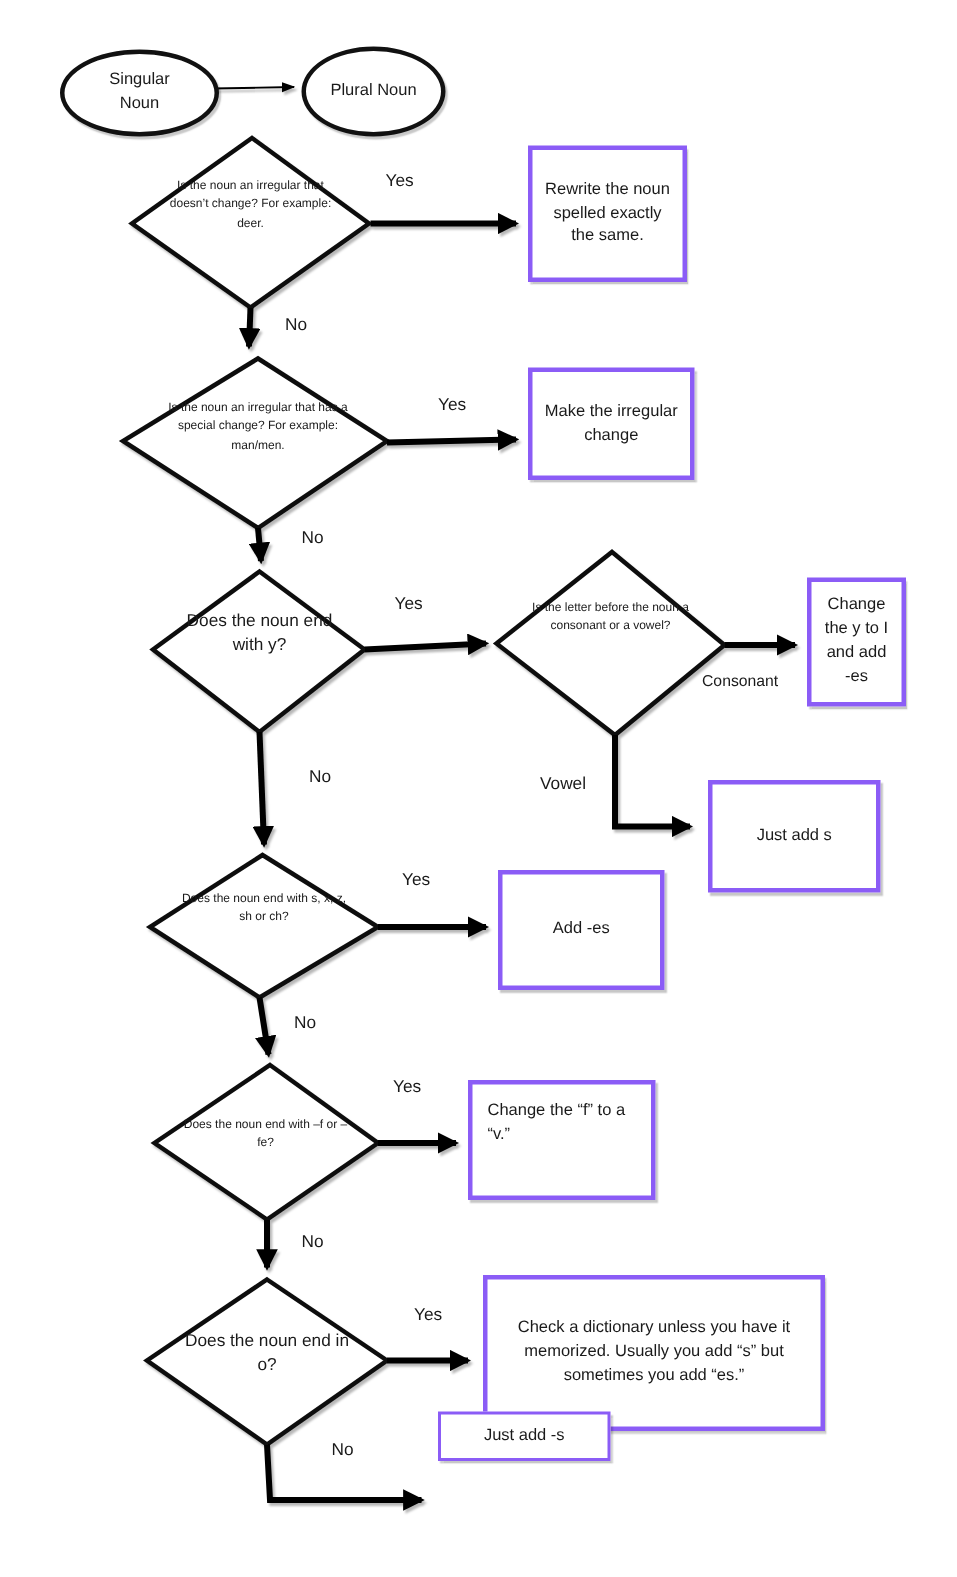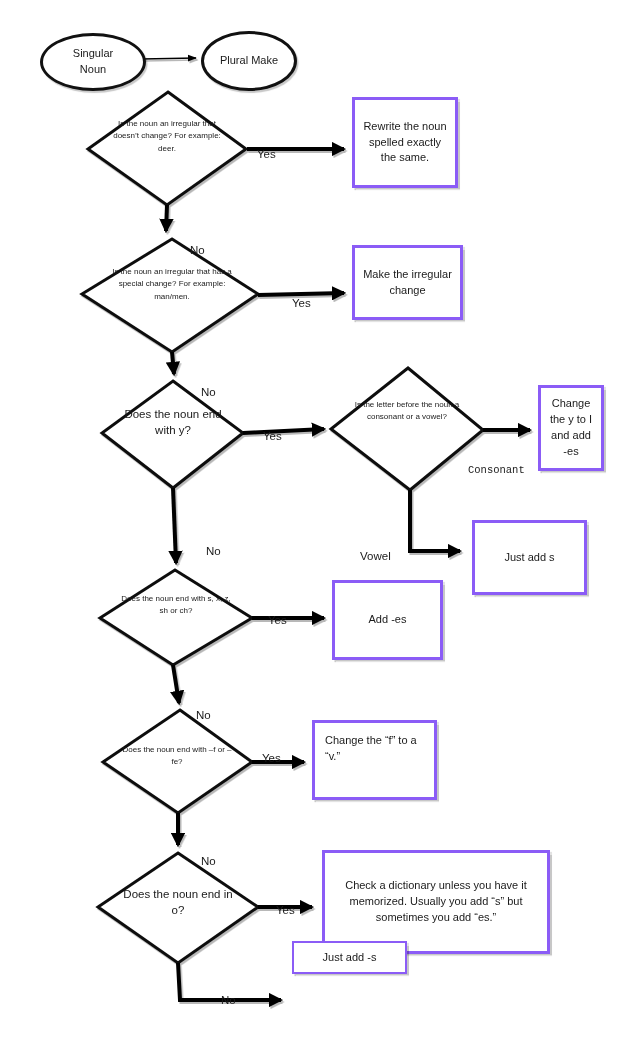--- a/index.html
+++ b/index.html
@@ -13,21 +13,21 @@
   .dtext{position:absolute;display:flex;align-items:flex-start;justify-content:center;
          text-align:center;}
   .dtext.small{font-size:8px;line-height:1.55;}
   .dtext.big{font-size:11.5px;line-height:1.4;}
   .rbox{position:absolute;border:3px solid #8b5cf6;background:#fff;
         display:flex;align-items:center;justify-content:center;text-align:center;
         font-size:11px;line-height:1.45;box-shadow:1.5px 2px 1px rgba(0,0,0,0.22);
         box-sizing:border-box;padding:4px 8px;}
   .rbox.left{align-items:flex-start;justify-content:flex-start;text-align:left;padding:10px 10px;}
   .rbox.thin{border-width:2px;}
-  .elabel{position:absolute;font-size:11.5px;color:#1a1a1a;margin-top:33px;}
+  .elabel{position:absolute;font-size:11.5px;color:#1a1a1a;}
   .elabel.sm{font-size:10.5px;}
 </style>
 </head>
 <body>
 
 <div id="page">
 
   <svg id="connectors" viewBox="0 0 638 1051" xmlns="http://www.w3.org/2000/svg">
     <defs>
       <marker id="ah" viewBox="0 0 10 10" refX="8.5" refY="5" markerWidth="3.6" markerHeight="3.6" orient="auto-start-reverse" markerUnits="strokeWidth">
@@ -71,21 +71,21 @@
         <line x1="258" y1="907" x2="312" y2="907"></line>
         <path d="M178,963 L180,1000 L281,1000"></path>
       </g>
     </g>
   </svg>
 
   <div class="oval" style="left:40px;top:33px;width:100px;height:52px;">
     <span>Singular Noun</span>
   </div>
   <div class="oval" style="left:201px;top:31px;width:90px;height:54px;">
-    <span>Plural Make</span>
+    <span>Plural Noun</span>
   </div>
 
   <div class="dtext small" style="left:107px;top:118px;width:120px;height:60px;">
     <span>Is the noun an irregular that doesn’t change? For example: deer.</span>
   </div>
   <div class="dtext small" style="left:102px;top:266px;width:140px;height:60px;">
     <span>Is the noun an irregular that has a special change?  For example: man/men.</span>
   </div>
   <div class="dtext big" style="left:123px;top:406px;width:100px;height:56px;">
     <span>Does the noun end with y?</span>
@@ -126,21 +126,21 @@
   </div>
   <div class="rbox thin" style="left:292px;top:941px;width:115px;height:33px;justify-content:center;">
     <span>Just add -s</span>
   </div>
 
   <span class="elabel" style="left:257px;top:115px;">Yes</span>
   <span class="elabel" style="left:190px;top:211px;">No</span>
   <span class="elabel" style="left:292px;top:264px;">Yes</span>
   <span class="elabel" style="left:201px;top:353px;">No</span>
   <span class="elabel" style="left:263px;top:397px;">Yes</span>
-  <span class="elabel sm" style="left:468px;top:431px;font-family:Liberation Mono, monospace;">Consonant</span>
+  <span class="elabel sm" style="left:468px;top:448px;">Consonant</span>
   <span class="elabel" style="left:360px;top:517px;">Vowel</span>
   <span class="elabel" style="left:206px;top:512px;">No</span>
   <span class="elabel" style="left:268px;top:581px;">Yes</span>
   <span class="elabel" style="left:196px;top:676px;">No</span>
   <span class="elabel" style="left:262px;top:719px;">Yes</span>
   <span class="elabel" style="left:201px;top:822px;">No</span>
   <span class="elabel" style="left:276px;top:871px;">Yes</span>
   <span class="elabel" style="left:221px;top:961px;">No</span>
 
 </div>

